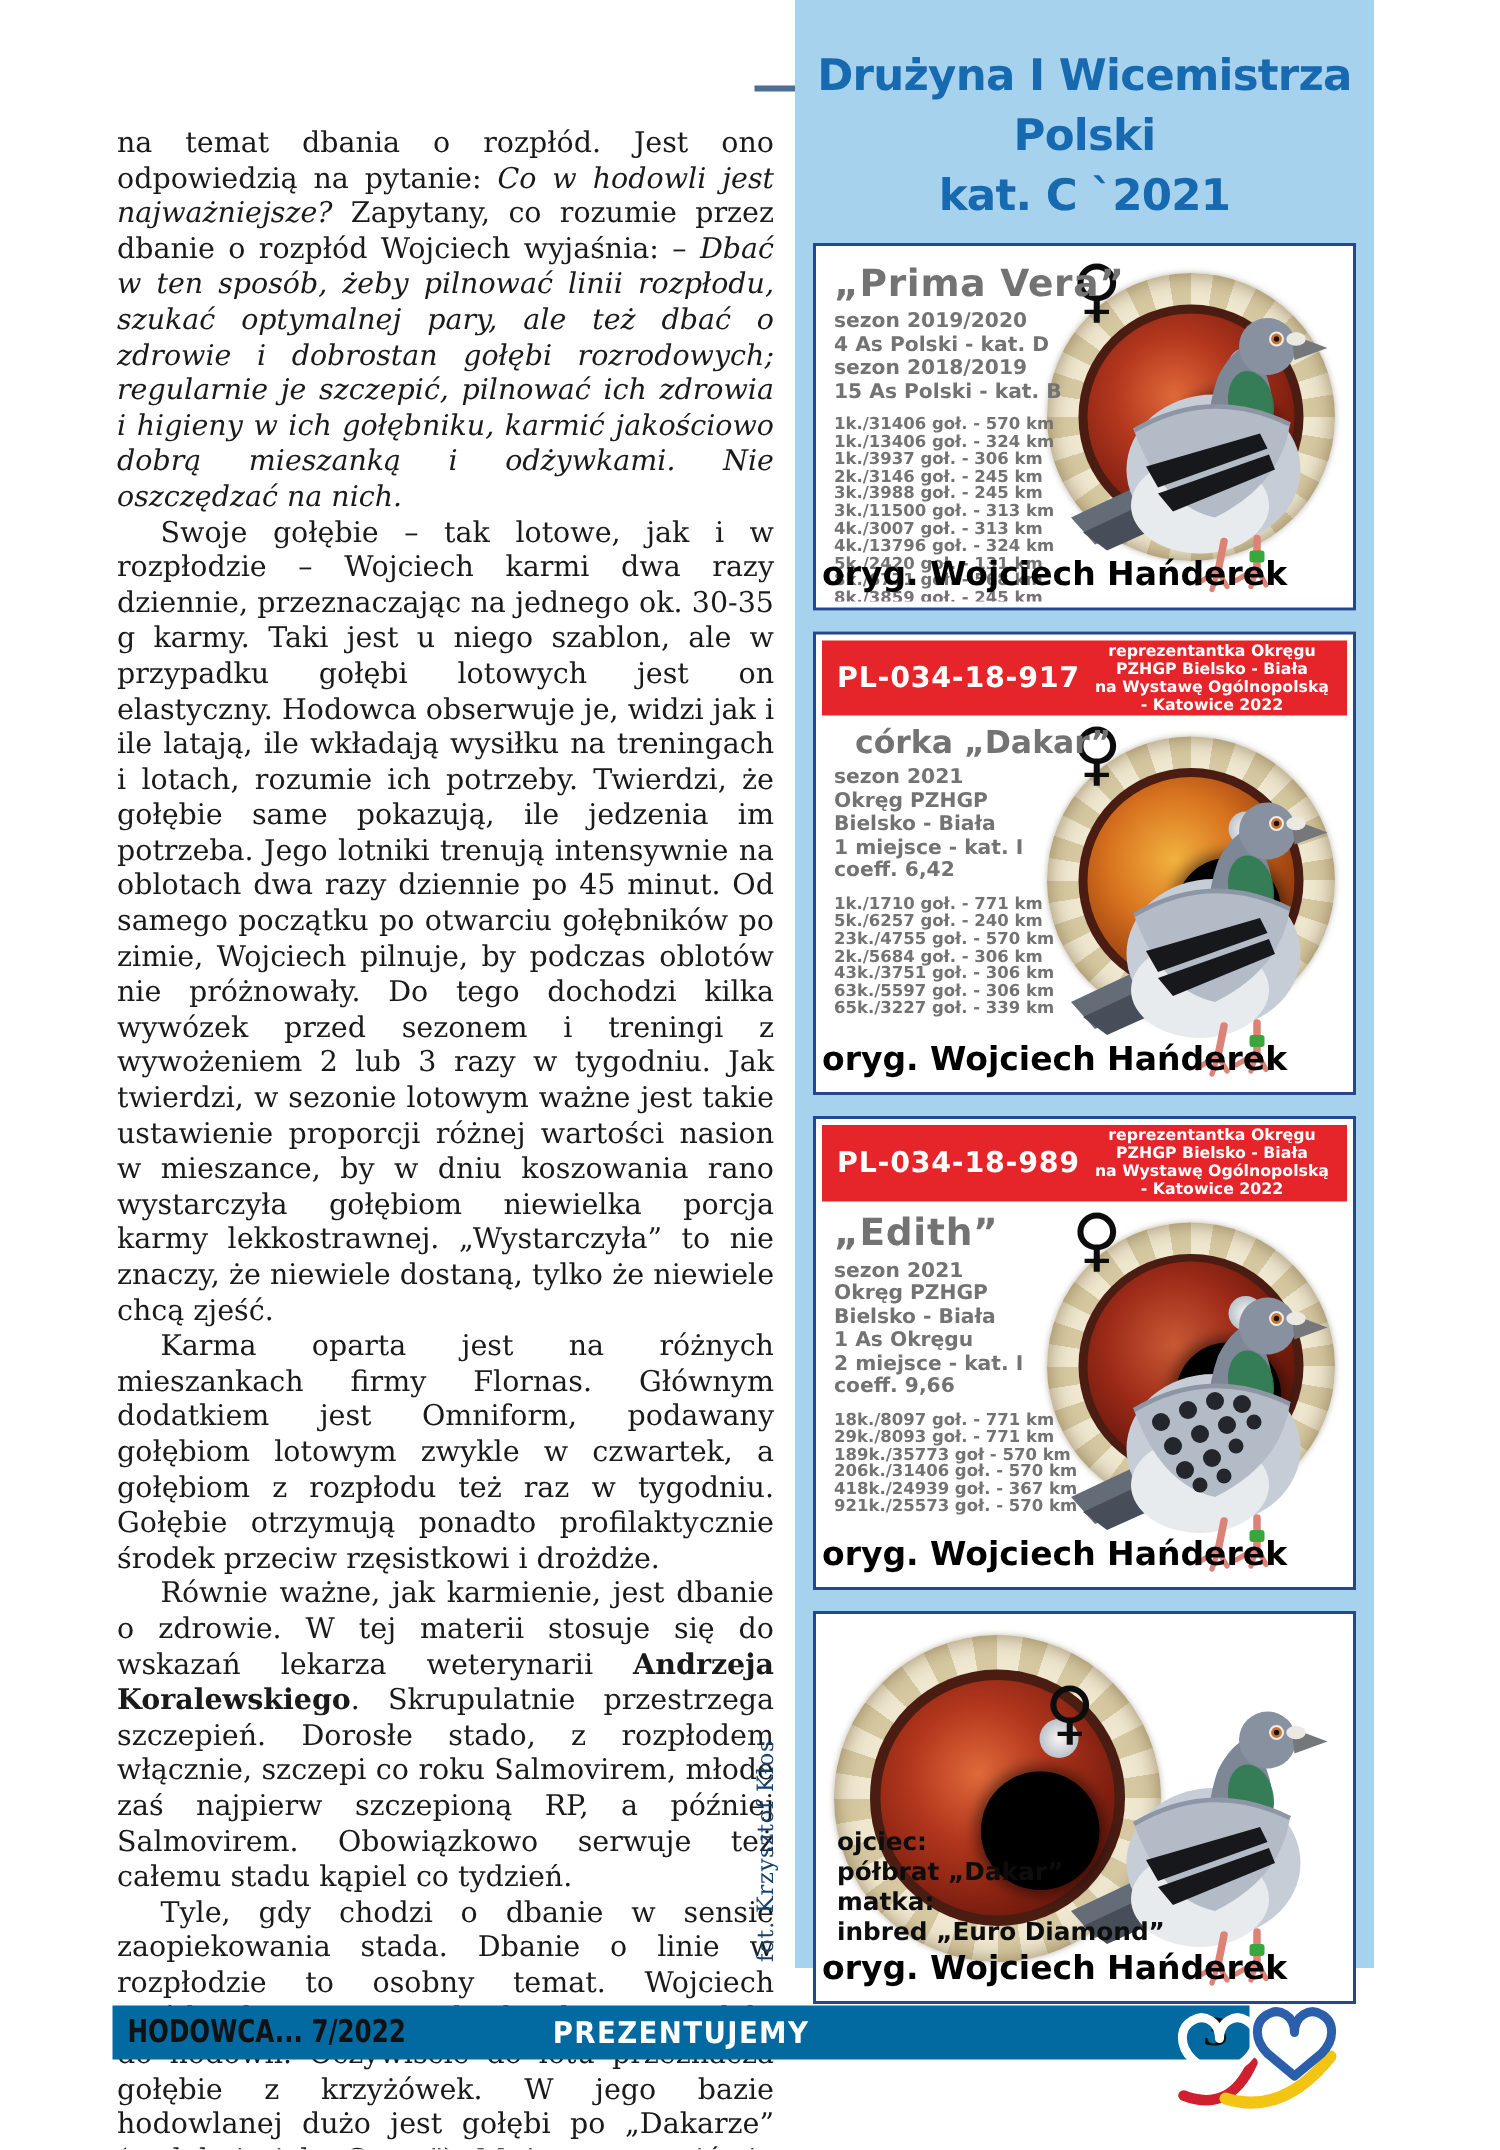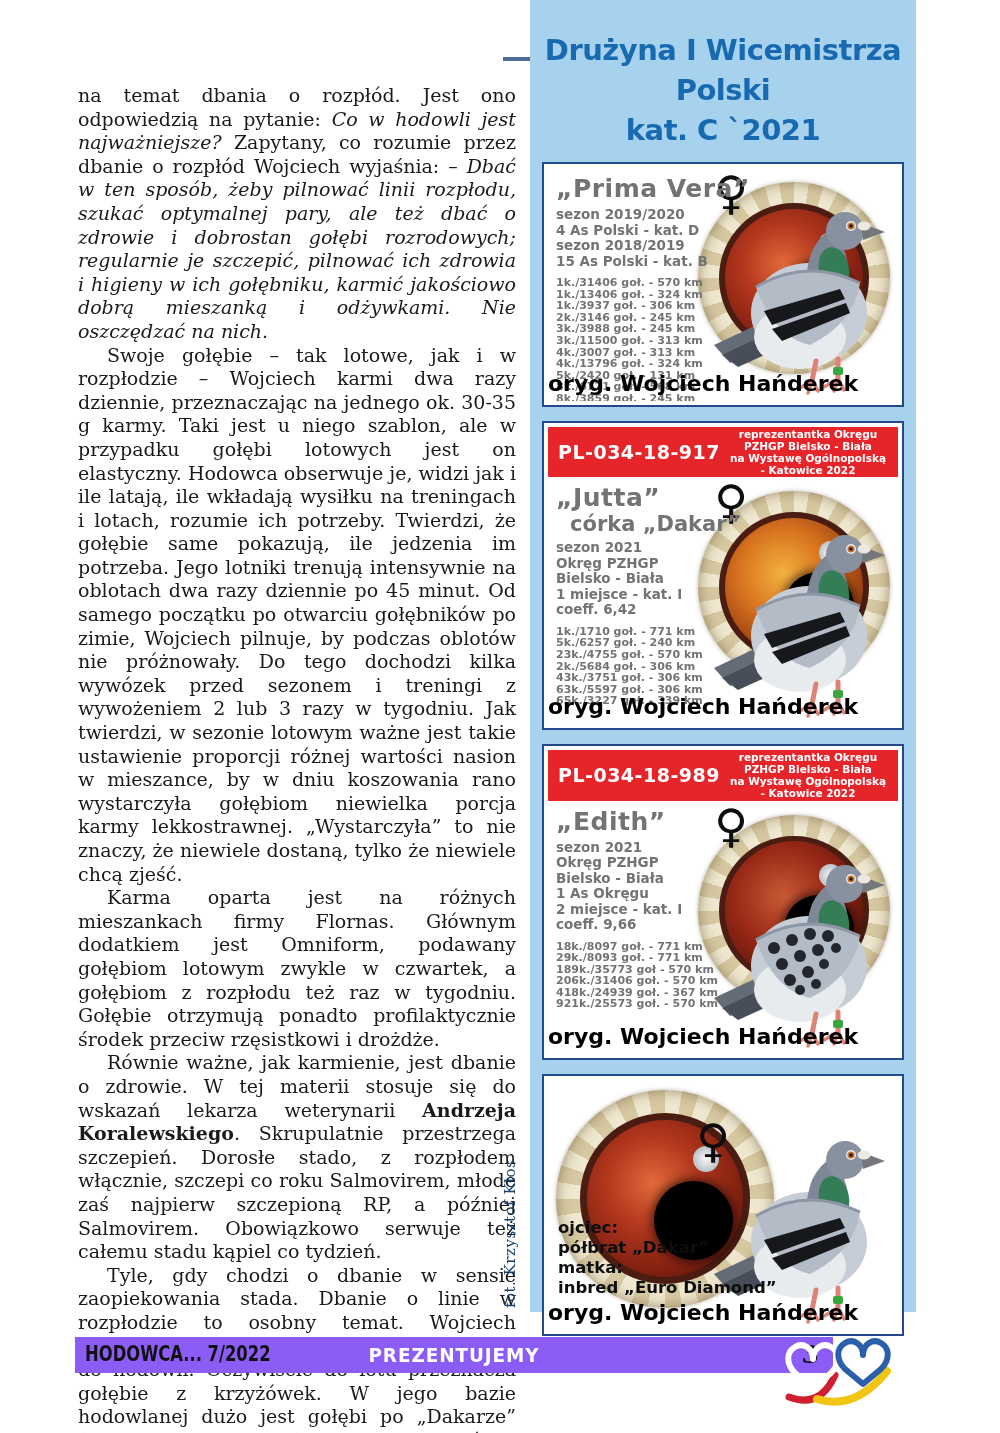--- a/index.html
+++ b/index.html
@@ -70,21 +70,21 @@
   .card.pigeon-checkered .checks{display:block}
   .card.pigeon-checkered .bars{display:none}
 
   
   #photo-credit{position:absolute;left:501px;top:1140px;height:168px;z-index:5;
       writing-mode:vertical-rl;transform:rotate(180deg);color:#16406e;
       font-family:"DejaVu Serif",serif;font-size:15px;letter-spacing:0.5px;}
   #reg-mark{position:absolute;left:503px;top:57px;width:27px;height:4px;background:#4d6f96;}
 
   
-  #footer-bar{position:absolute;left:75px;top:1337px;width:758px;height:36px;background:#8b5cf6;}
+  #footer-bar{position:absolute;left:75px;top:1337px;width:758px;height:36px;background:#0369a1;}
   #footer-mag{position:absolute;left:10px;top:5px;color:#111;font-family:"DejaVu Sans",sans-serif;
       font-weight:bold;font-size:21px;transform:scaleX(0.78);transform-origin:left center;white-space:nowrap;}
   #footer-section{position:absolute;left:0;right:0;top:6px;text-align:center;color:#ffffff;
       font-family:"DejaVu Sans",sans-serif;font-weight:bold;font-size:20px;letter-spacing:1px;
       transform:scaleX(0.92);}
   #footer-page{position:absolute;right:14px;top:3px;color:#111;font-family:"DejaVu Serif",serif;
       font-weight:bold;font-size:25px;}
   #hearts{position:absolute;left:700px;width:130px;height:76px;top:-6px;}
 </style>
 </head>
@@ -252,21 +252,20 @@
           <line x1="100" y1="186" x2="86" y2="194"></line>
                 <line x1="100" y1="186" x2="106" y2="196"></line>
           <line x1="100" y1="186" x2="96" y2="198"></line>
                 <line x1="126" y1="184" x2="112" y2="192"></line>
           <line x1="126" y1="184" x2="132" y2="195"></line>
                 <line x1="126" y1="184" x2="122" y2="196"></line>
         </g>
       </svg>
       <div class="female">♀</div>
       <div class="textcol">
-        <div class="pname">„Jutta”</div>
         <div class="pname2">córka „Dakar”</div>
         <div class="info">
                 <div>sezon 2021</div>
                 <div>Okręg PZHGP</div>
                 <div>Bielsko - Biała</div>
                 <div>1 miejsce - kat. I</div>
                 <div>coeff. 6,42</div>
               </div>
         <div class="results">
                 <div>1k./1710 goł. - 771 km</div>

